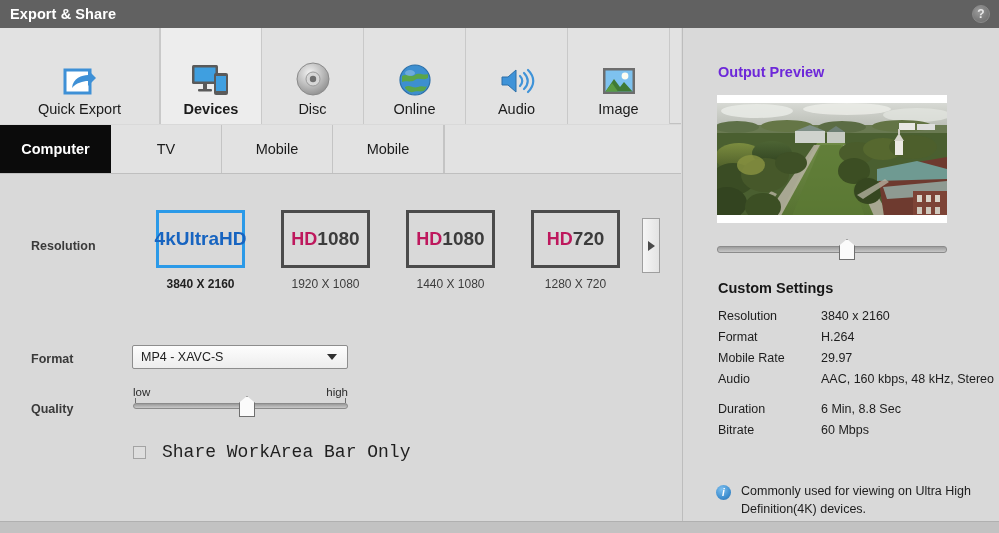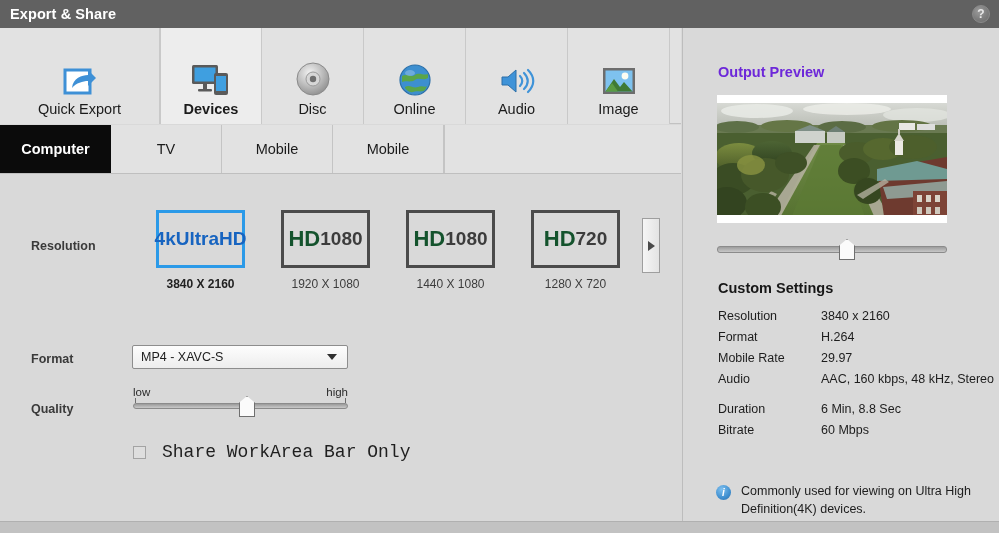--- a/index.html
+++ b/index.html
@@ -77,21 +77,21 @@
 
   
   .res-strip { position: absolute; left: 138px; top: 36px; display: flex; gap: 0; }
   .res-item { width: 125px; display: flex; flex-direction: column; align-items: center; cursor: pointer; }
   .res-tile {
     width: 89px; height: 58px; background: #d9d9d9;
     border: 3px solid #4b4b4b;
     display: flex; flex-direction: row; align-items: center; justify-content: center;
     line-height: 1.05;
   }
-  .res-tile .t1 { font-size: 22px; font-weight: bold; color: #14532d; }
+  .res-tile .t1 { font-size: 18px; font-weight: bold; color: #be185d; }
   .res-tile .t2 { font-size: 19px; font-weight: bold; color: #3c3c3c; }
   .res-item.selected .res-tile { border-color: #2b9ae8; }
   .res-item.selected .res-tile .t1,
   .res-item.selected .res-tile .t2 { color: #1764c0; }
   .res-item.selected .res-tile .t1 { font-size: 19px; }
   .res-cap { margin-top: 9px; font-size: 12px; color: #3d3d3d; }
   .res-item.selected .res-cap { font-weight: bold; color: #222; }
 
   .res-scroll {
     position: absolute; left: 642px; top: 44px; width: 18px; height: 55px;

